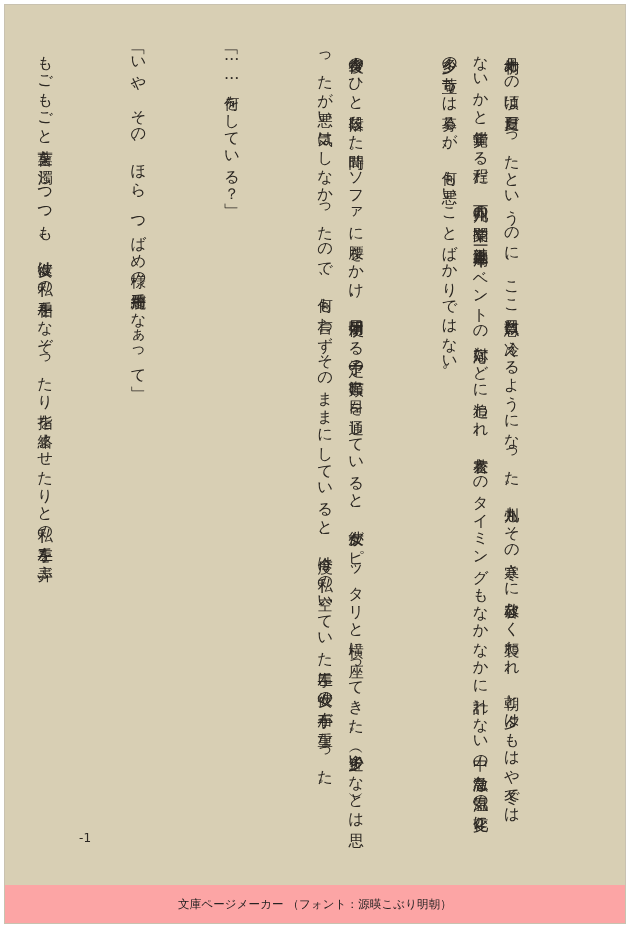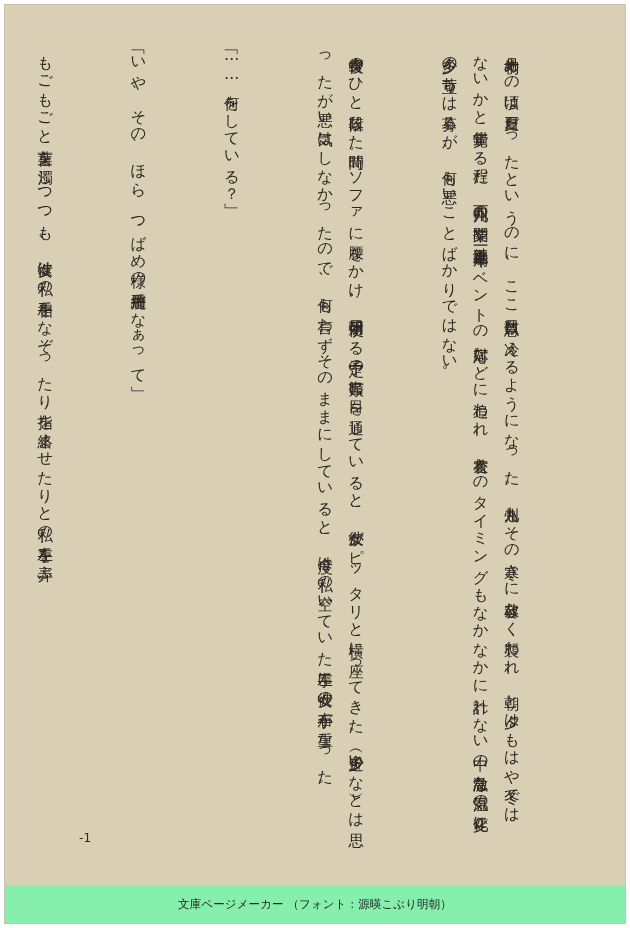--- a/index.html
+++ b/index.html
@@ -81,21 +81,21 @@
   
   #footer {
     position: absolute;
     left: 0;
     top: 880px;
     width: 620px;
     height: 38px;
     display: flex;
     align-items: center;
     justify-content: center;
-    background: #86efac;
+    background: #fca5a5;
     box-sizing: border-box;
   }
   #footer-text {
     font-family: "DejaVu Sans", "Liberation Sans", sans-serif;
     font-size: 11.5px;
     color: #1d1d1d;
     letter-spacing: 0.01em;
     white-space: nowrap;
   }
 </style>

